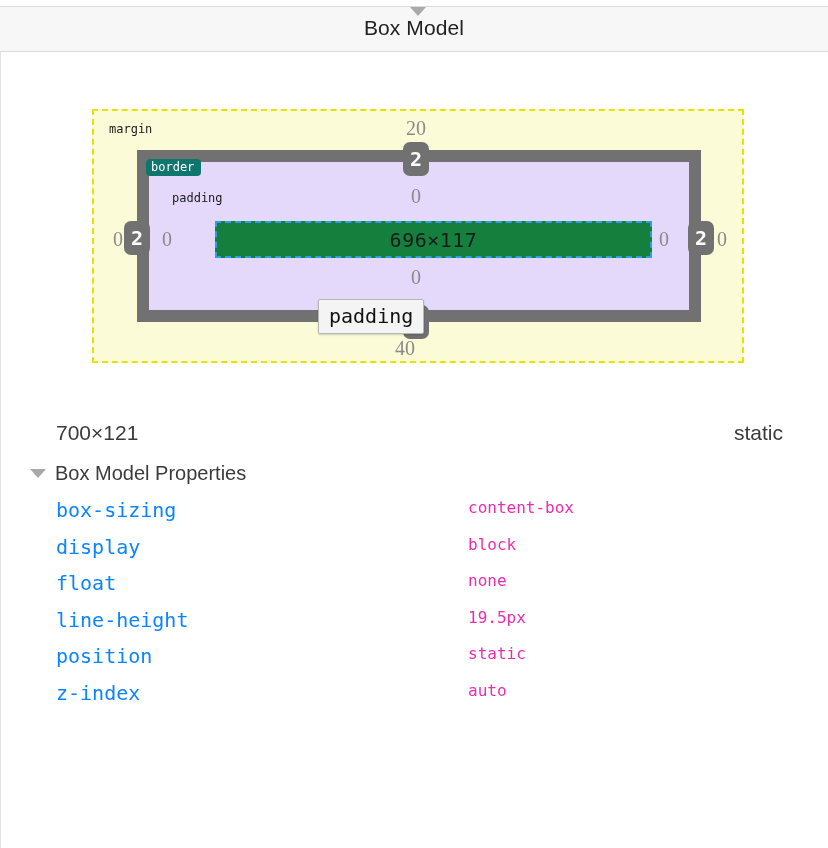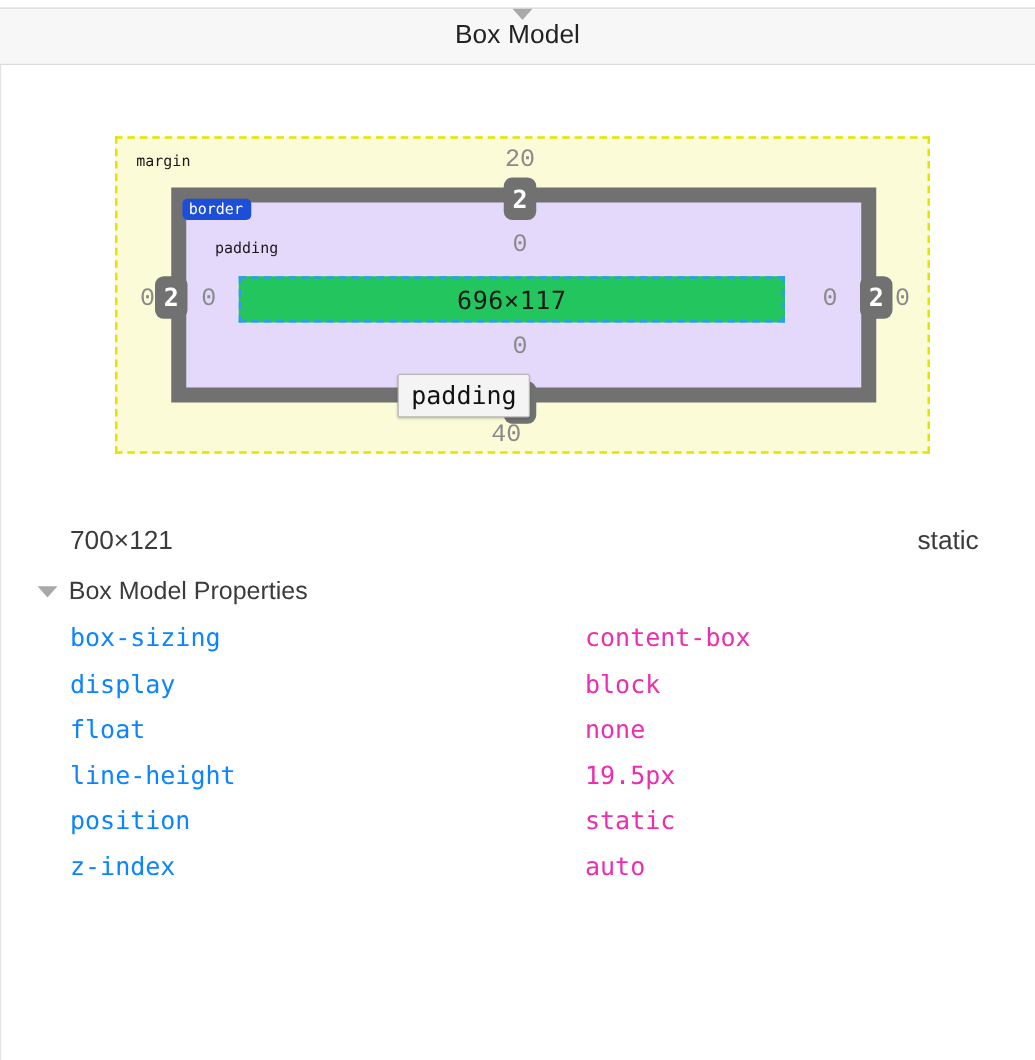--- a/index.html
+++ b/index.html
@@ -91,21 +91,21 @@
     top: 41px;
     width: 564px;
     height: 172px;
     background: #717171;
     box-sizing: border-box;
   }
   #border-label {
     left: 54px;
     top: 50px;
     color: #ffffff;
-    background: #1d4ed8;
+    background: #0f766e;
     border-radius: 4px;
     padding: 1px 7px 2px 5px;
     z-index: 5;
   }
   
   #padding-box {
     position: absolute;
     left: 57px;
     top: 53px;
     width: 540px;
@@ -114,42 +114,42 @@
     box-sizing: border-box;
   }
   #padding-label {
     left: 80px;
     top: 82px;
     color: #1a1a1a;
   }
   
   #content-box {
     position: absolute;
-    left: 99px;
+    left: 123px;
     top: 112px;
     width: 437px;
     height: 37px;
-    background: #22c55e;
+    background: #15803d;
     border: 2px dashed #2f9ee8;
     box-sizing: border-box;
     display: flex;
     align-items: center;
     justify-content: center;
   }
   #content-size {
     font-family: "DejaVu Sans Mono", monospace;
     font-size: 20px;
     color: #1a1a1a;
     letter-spacing: 0.5px;
   }
 
   
   .num {
     position: absolute;
-    font-family: Liberation Mono, monospace;
+    font-family: Liberation Serif, serif;
     font-size: 20px;
     color: #8a8a8a;
     text-align: center;
     width: 34px;
     z-index: 4;
   }
   .badge {
     position: absolute;
     font-family: "DejaVu Sans Mono", monospace;
     font-size: 20px;
@@ -253,21 +253,21 @@
     font-family: "DejaVu Sans Mono", monospace;
     font-size: 20px;
     color: #0a84ff;
     white-space: nowrap;
   }
   .prop-value {
     position: absolute;
     left: 468px;
     top: 0;
     font-family: "DejaVu Sans Mono", monospace;
-    font-size: 20px;
+    font-size: 16px;
     color: #ed2dae;
     white-space: nowrap;
   }
 </style>
 </head>
 <body>
 
 <div id="panel-header">
   <span class="twisty"></span>
   <span class="header-title">Box Model</span>

